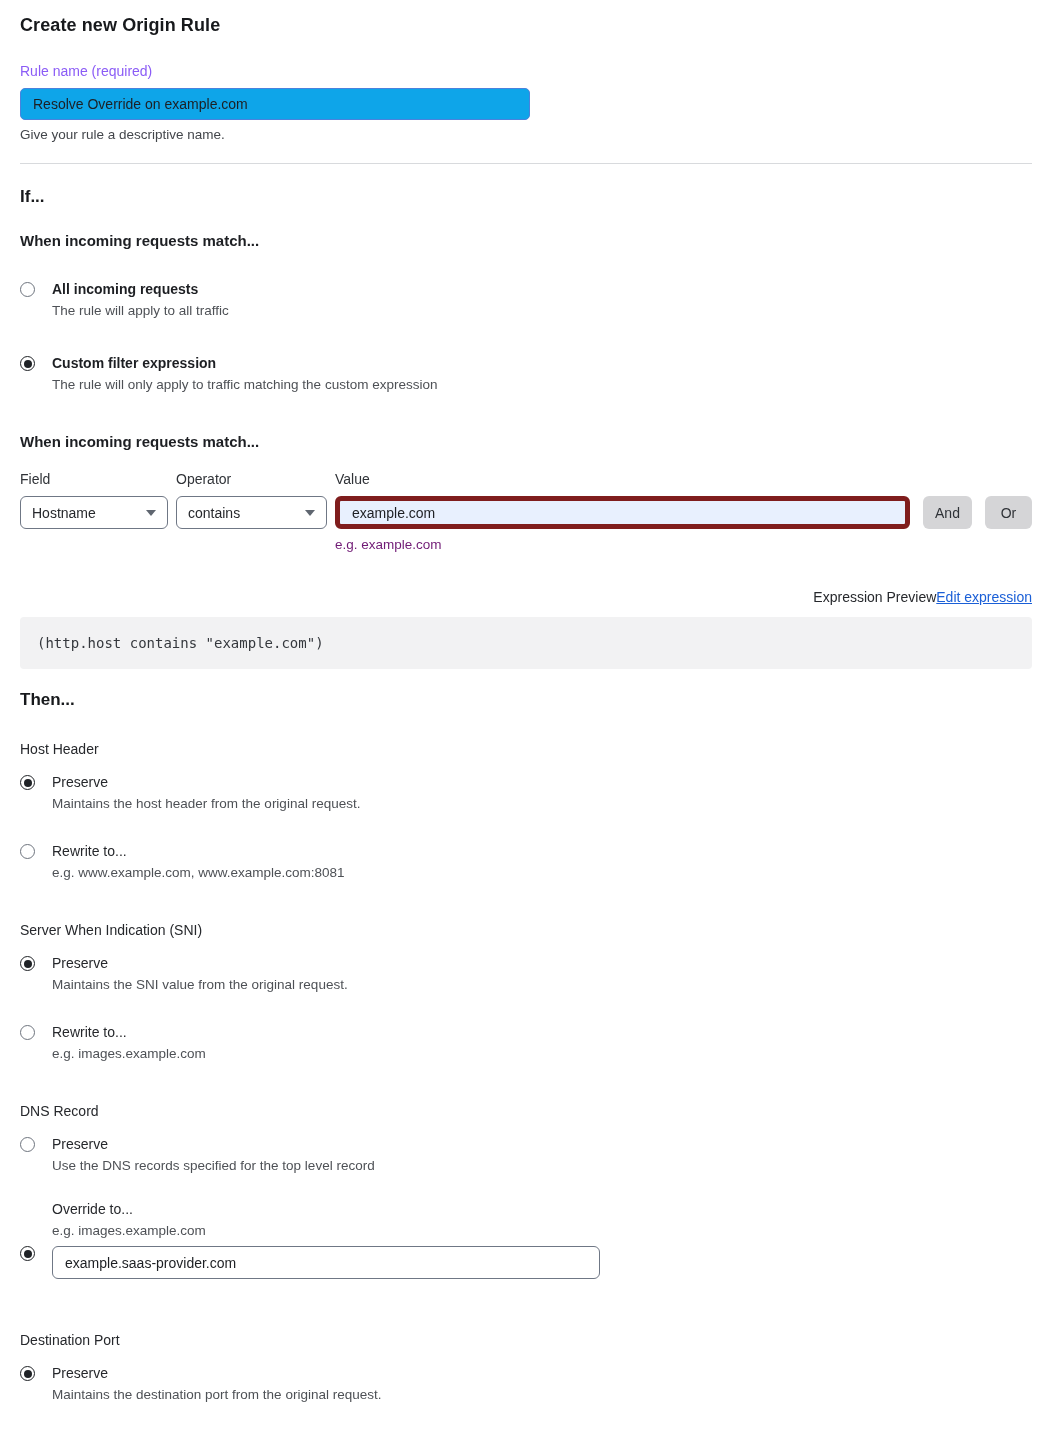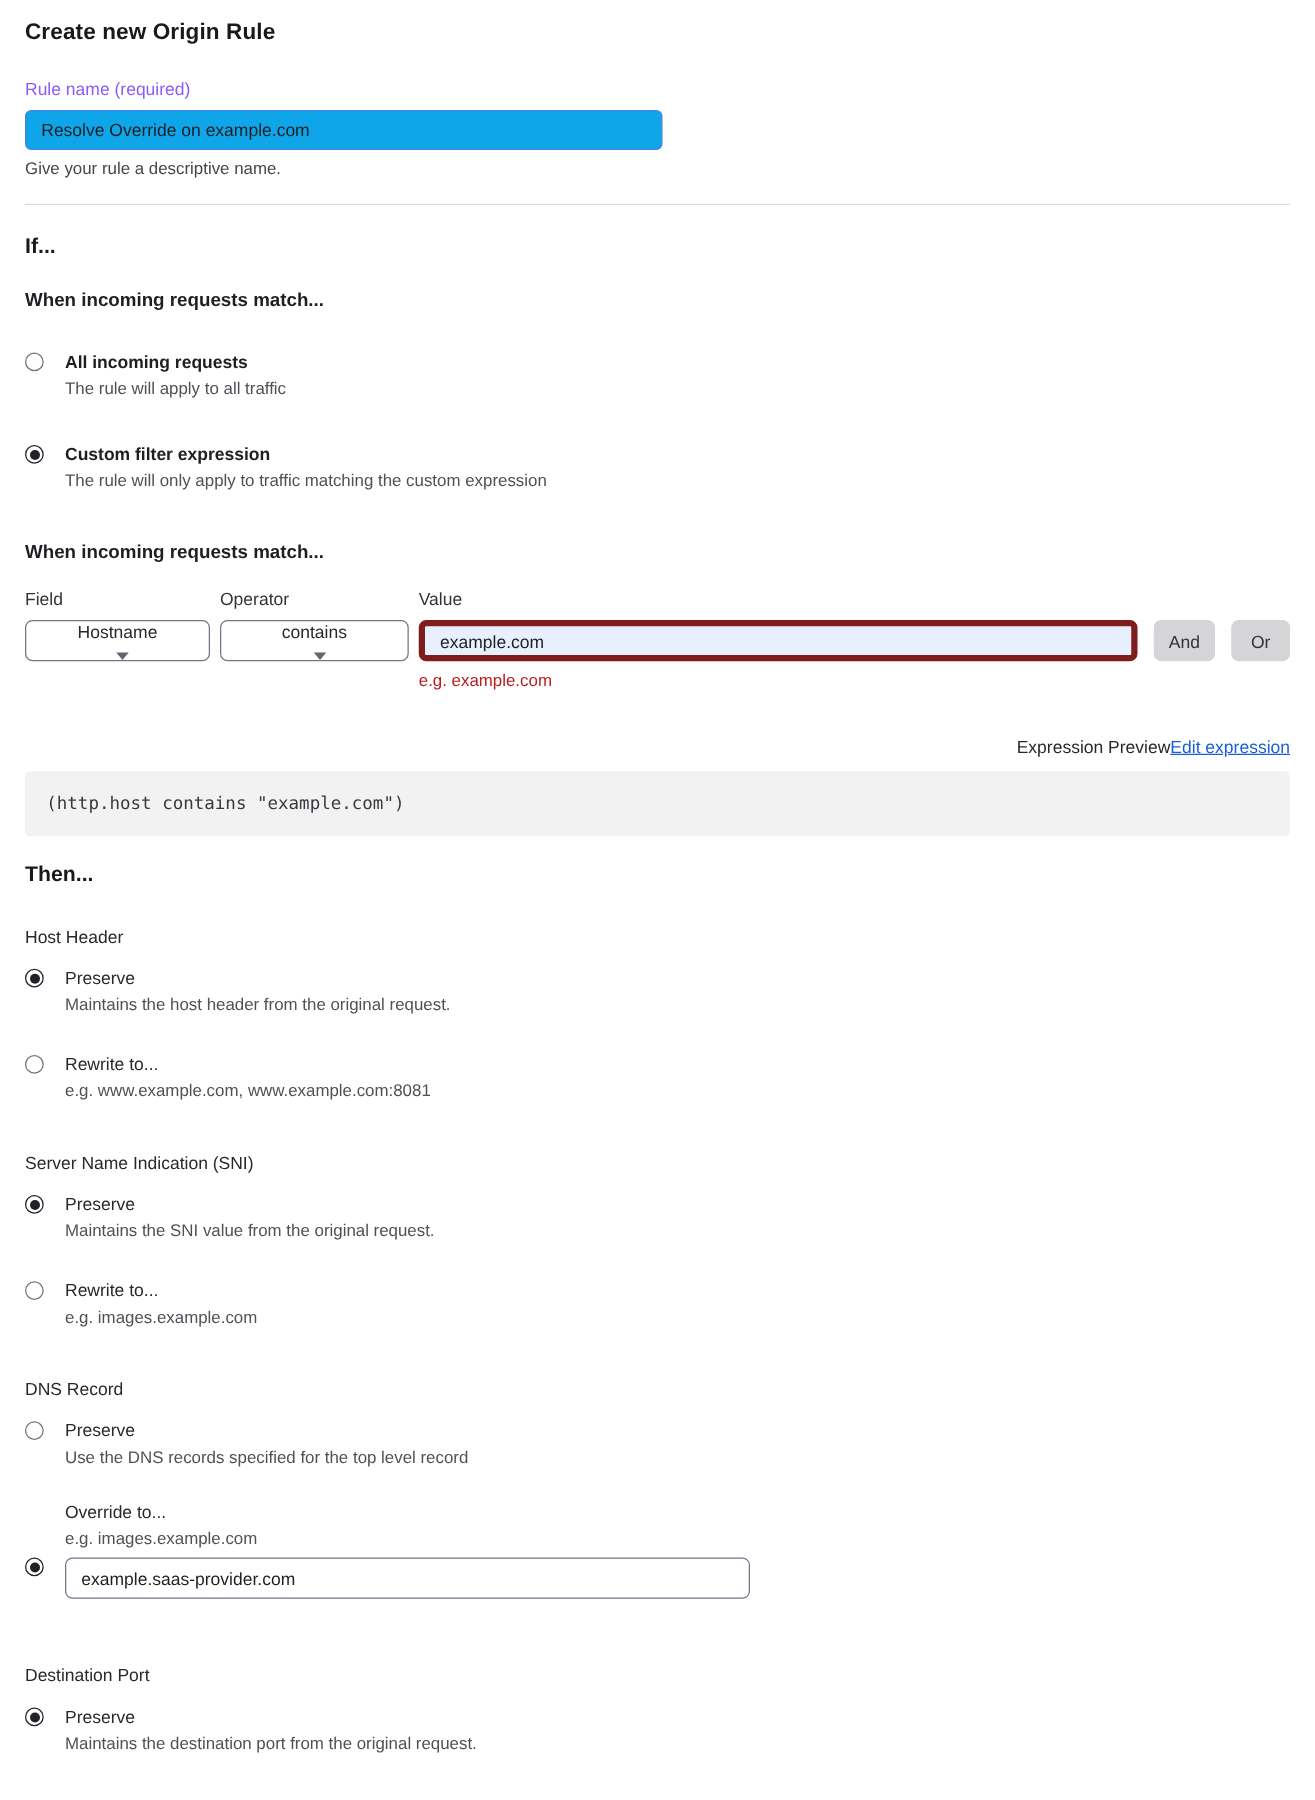--- a/index.html
+++ b/index.html
@@ -43,42 +43,42 @@
   .opt-desc { font-size:13.5px; color:#4e5156; line-height:20px; margin-top:1px; }
 
   .mt30 { margin-top:30px; } .mt32 { margin-top:32px; }
 
   
   .builder-row { display:flex; align-items:flex-start; margin-top:20px; }
   .col-label { font-size:14px; color:#303338; line-height:18px; margin-bottom:8px; }
   .sel {
     height:33px; border:1px solid #6f7785; border-radius:6px; background:#fff;
     display:flex; align-items:center; justify-content:space-between;
-    padding:0 11px; font-size:14px; color:#26282c; cursor:pointer;flex-direction:column;
+    padding:0 11px; font-size:14px; color:#26282c; cursor:pointer;
   }
   .chev {
     width:0; height:0; border-left:5px solid transparent; border-right:5px solid transparent;
     border-top:6px solid #5f6670; margin-left:8px; flex:none;
   }
   .col-field { width:148px; margin-right:8px; }
   .col-op { width:151px; margin-right:8px; }
   .col-value { flex:1; margin-right:13px; }
   .value-input {
     width:100%; height:33px; border:5px solid #7f1d1d; border-radius:6px;
     background:#e8f0fe; padding:0 12px; font-size:14px; color:#1d1f23;
     font-family:"Liberation Sans", sans-serif; outline:none;
   }
   .conn-btn {
     height:33px; border:none; border-radius:6px; background:#d5d5d7; color:#2f3237;
     font-size:14px; font-family:"Liberation Sans", sans-serif; cursor:pointer;
     margin-top:26px;
   }
   .and-btn { width:49px; margin-right:13px; }
   .or-btn  { width:47px; }
-  .value-help { font-size:13.5px; color:#b91c1c; margin-top:8px; }
+  .value-help { font-size:13.5px; color:#701a75; margin-top:8px; }
 
   
   .preview-head { display:flex; justify-content:flex-end; align-items:flex-end; margin-top:37px; }
   .preview-label { font-size:14px; color:#26282c; }
   .edit-link { font-size:14px; color:#1a5fd7; text-decoration:underline; cursor:pointer; }
   .preview-box {
     margin-top:12px; background:#f2f2f3; border-radius:4px; height:52px;
     display:flex; align-items:center; padding:0 17px;
   }
   .mono { font-family:"DejaVu Sans Mono", monospace; font-size:14px; color:#35383d; }
@@ -175,21 +175,21 @@
     </div>
   </div>
   <div class="radio-row opt2">
     <span class="radio"></span>
     <div>
       <div class="opt-label">Rewrite to...</div>
       <div class="opt-desc">e.g. www.example.com, www.example.com:8081</div>
     </div>
   </div>
 
-  <div class="group-label gl-next">Server Name Indication (SNI)</div>
+  <div class="group-label gl-next">Server When Indication (SNI)</div>
   <div class="radio-row opt1">
     <span class="radio on"></span>
     <div>
       <div class="opt-label">Preserve</div>
       <div class="opt-desc">Maintains the SNI value from the original request.</div>
     </div>
   </div>
   <div class="radio-row opt2">
     <span class="radio"></span>
     <div>

